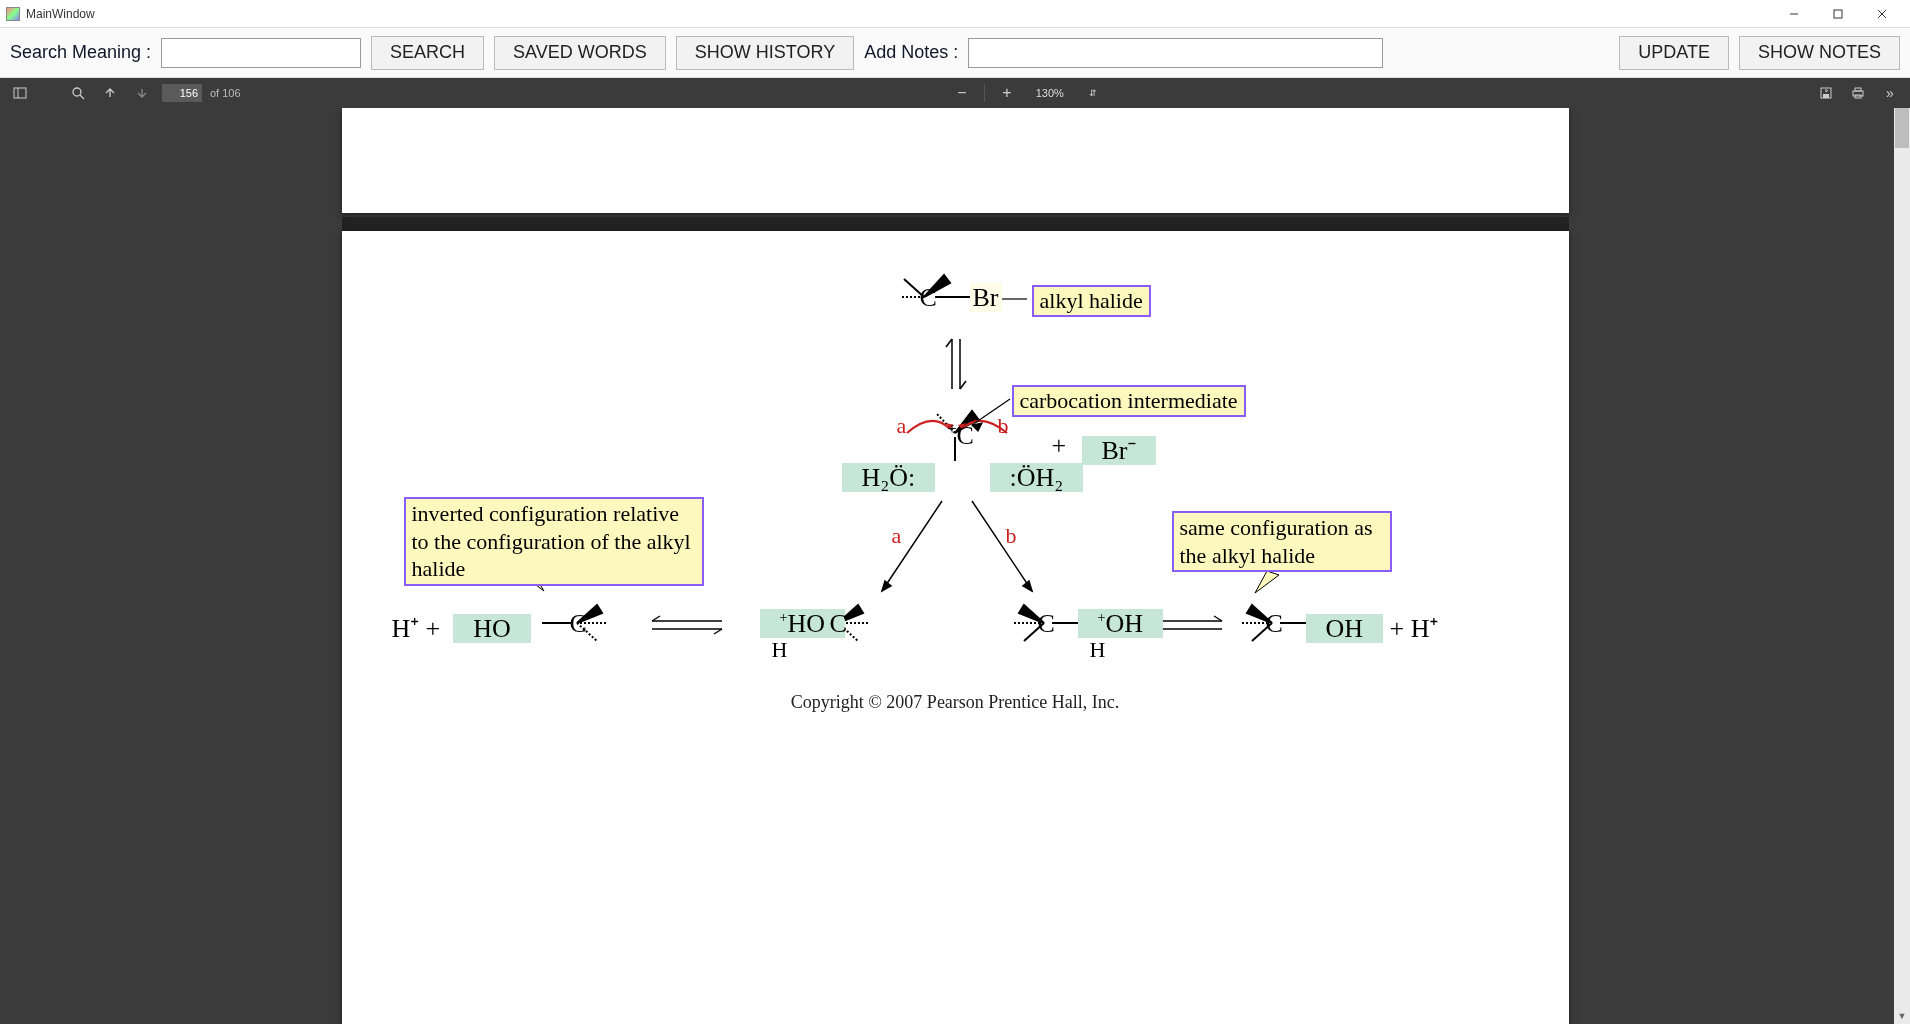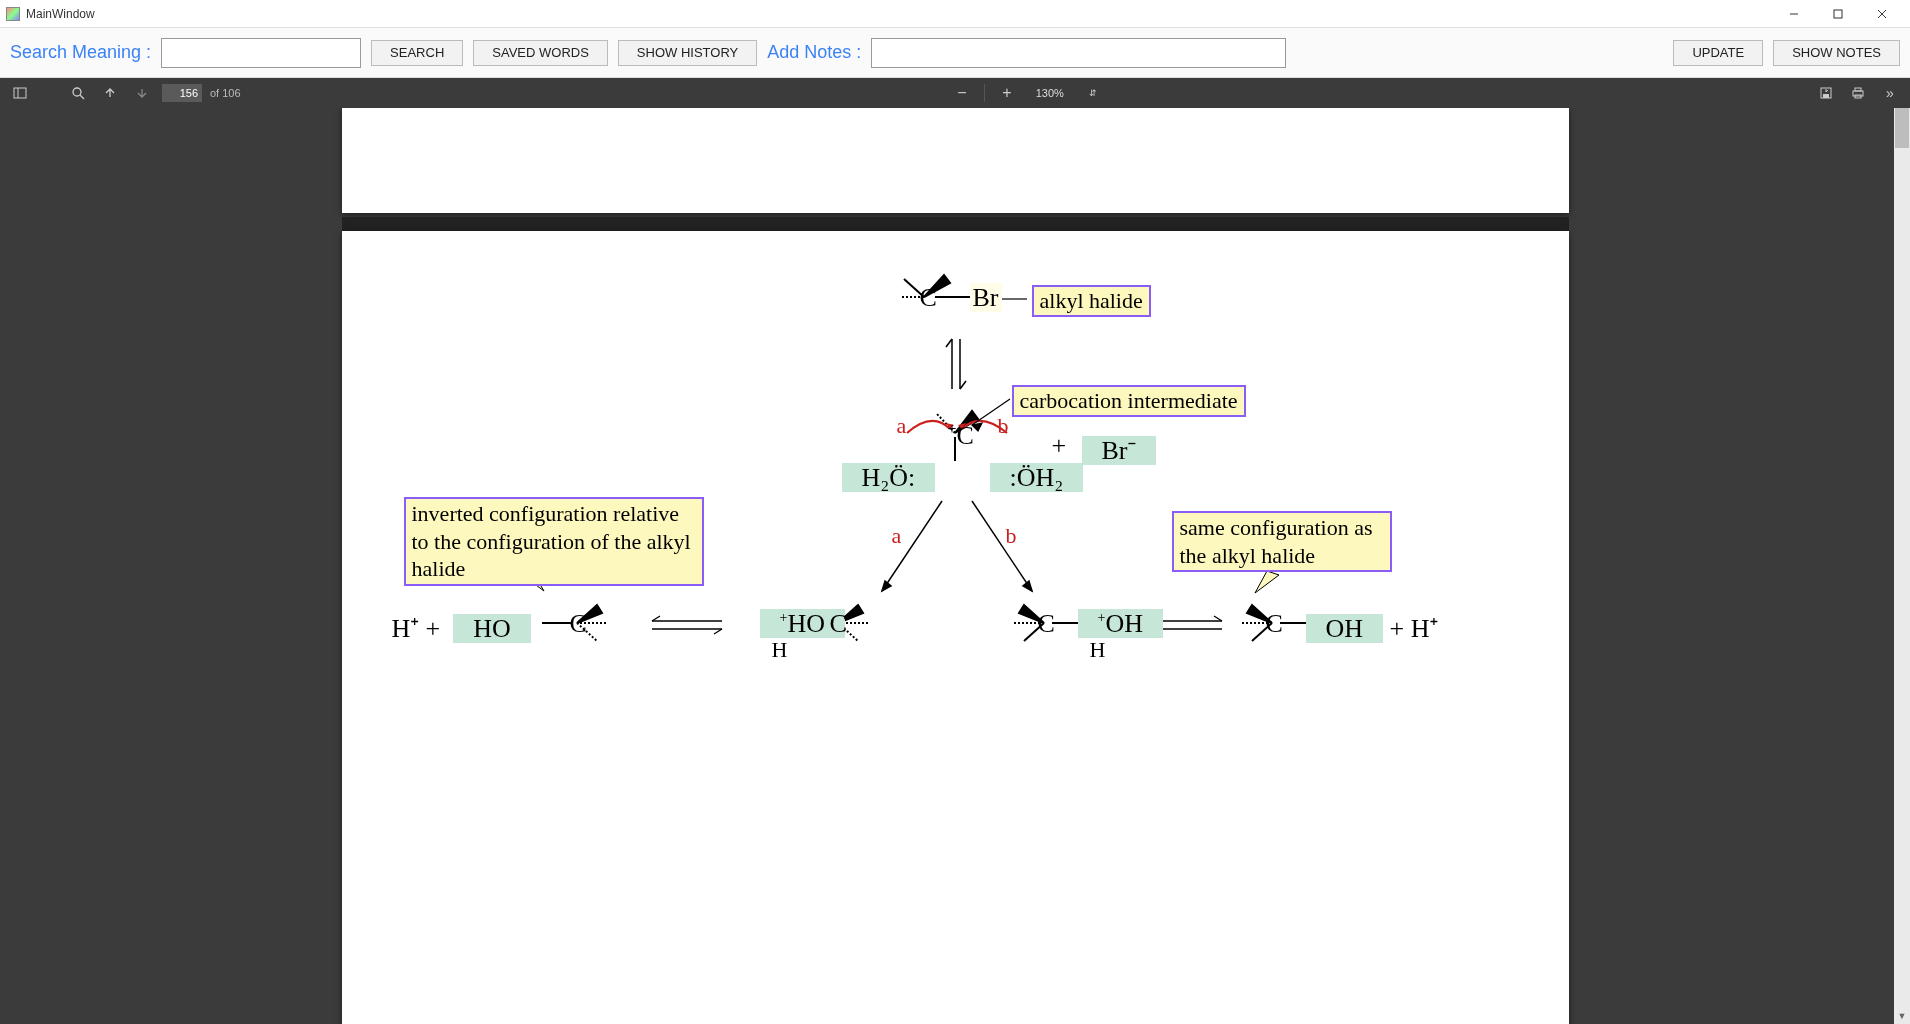--- a/index.html
+++ b/index.html
@@ -8,25 +8,25 @@
 
 .titlebar { height: 28px; display: flex; align-items: center; padding: 0 6px; background: #fff; border-bottom: 1px solid #e0e0e0; }
 .titlebar .app-icon { width: 14px; height: 14px; border: 1px solid #888; background: linear-gradient(135deg,#f88,#8f8,#88f); margin-right: 6px; }
 .titlebar .title { font-size: 12px; color: #333; flex: 0 0 auto; }
 .titlebar .spacer { flex: 1; }
 .titlebar .winbtn { width: 44px; height: 28px; display: flex; align-items: center; justify-content: center; color: #333; font-size: 11px; cursor: pointer; }
 .titlebar .winbtn svg { width: 10px; height: 10px; }
 
 
 .apptoolbar { height: 50px; background: #fafafa; display: flex; align-items: center; padding: 0 10px; gap: 10px; border-bottom: 1px solid #ddd; }
-.apptoolbar .lbl { font-size: 18px; color: #3b82f6; }
+.apptoolbar .lbl { font-size: 18px; color: #0f172a; }
 .apptoolbar input[type=text] { height: 30px; border: 1px solid #999; padding: 0 6px; font-size: 15px; }
 .apptoolbar .search-input { width: 200px; }
 .apptoolbar .notes-input { width: 415px; }
-.apptoolbar button { height: 26px; padding: 0 18px; font-size: 13px; background: #f2f2f2; border: 1px solid #bbb; cursor: pointer; color: #222; }
+.apptoolbar button { height: 34px; padding: 0 18px; font-size: 18px; background: #f2f2f2; border: 1px solid #bbb; cursor: pointer; color: #222; }
 
 
 .pdfbar { height: 30px; background: #3b3b3b; color: #ddd; display: flex; align-items: center; padding: 0 8px; font-size: 12px; gap: 8px; }
 .pdfbar .iconbtn { width: 24px; height: 24px; display:flex; align-items:center; justify-content:center; cursor:pointer; color:#ccc; }
 .pdfbar .pageinput { width: 40px; height: 18px; background:#5a5a5a; color:#fff; border:none; text-align:right; padding:0 4px; font-size:11px; }
 .pdfbar .of { font-size:11px; color:#bbb; }
 .pdfbar .spacer { flex:1; }
 .pdfbar .zoomgroup { display:flex; align-items:center; gap:6px; }
 .pdfbar .zoomval { font-size:11px; color:#ddd; width:50px; text-align:center; }
 .pdfbar .divider { width:1px; height:18px; background:#555; margin:0 4px; }
@@ -290,20 +290,21 @@
         <div class="chem" style="left:706px;top:348px">
           <span class="hl-g"><span style="font-size:14px;position:relative;top:-10px">+</span><span>OH</span></span>
         </div>
         <div class="chem" style="left:718px;top:376px;font-size:22px">H</div>
 
         <div class="chem" style="left:894px;top:348px">C</div>
         <div class="chem" style="left:934px;top:348px">
           <span class="hl-g">OH</span>&nbsp;<span>+</span>&nbsp;<span>H⁺</span>
         </div>
 
+        <div class="copyright" style="position:absolute;bottom:108px;left:0;right:0">Copyright © 2007 Pearson Prentice Hall, Inc.</div>
       </div>
 
     </div>
   </div>
 
   <div class="scroll">
     <div class="arrow up">▲</div>
     <div class="thumb"></div>
     <div class="arrow down">▼</div>
   </div>

